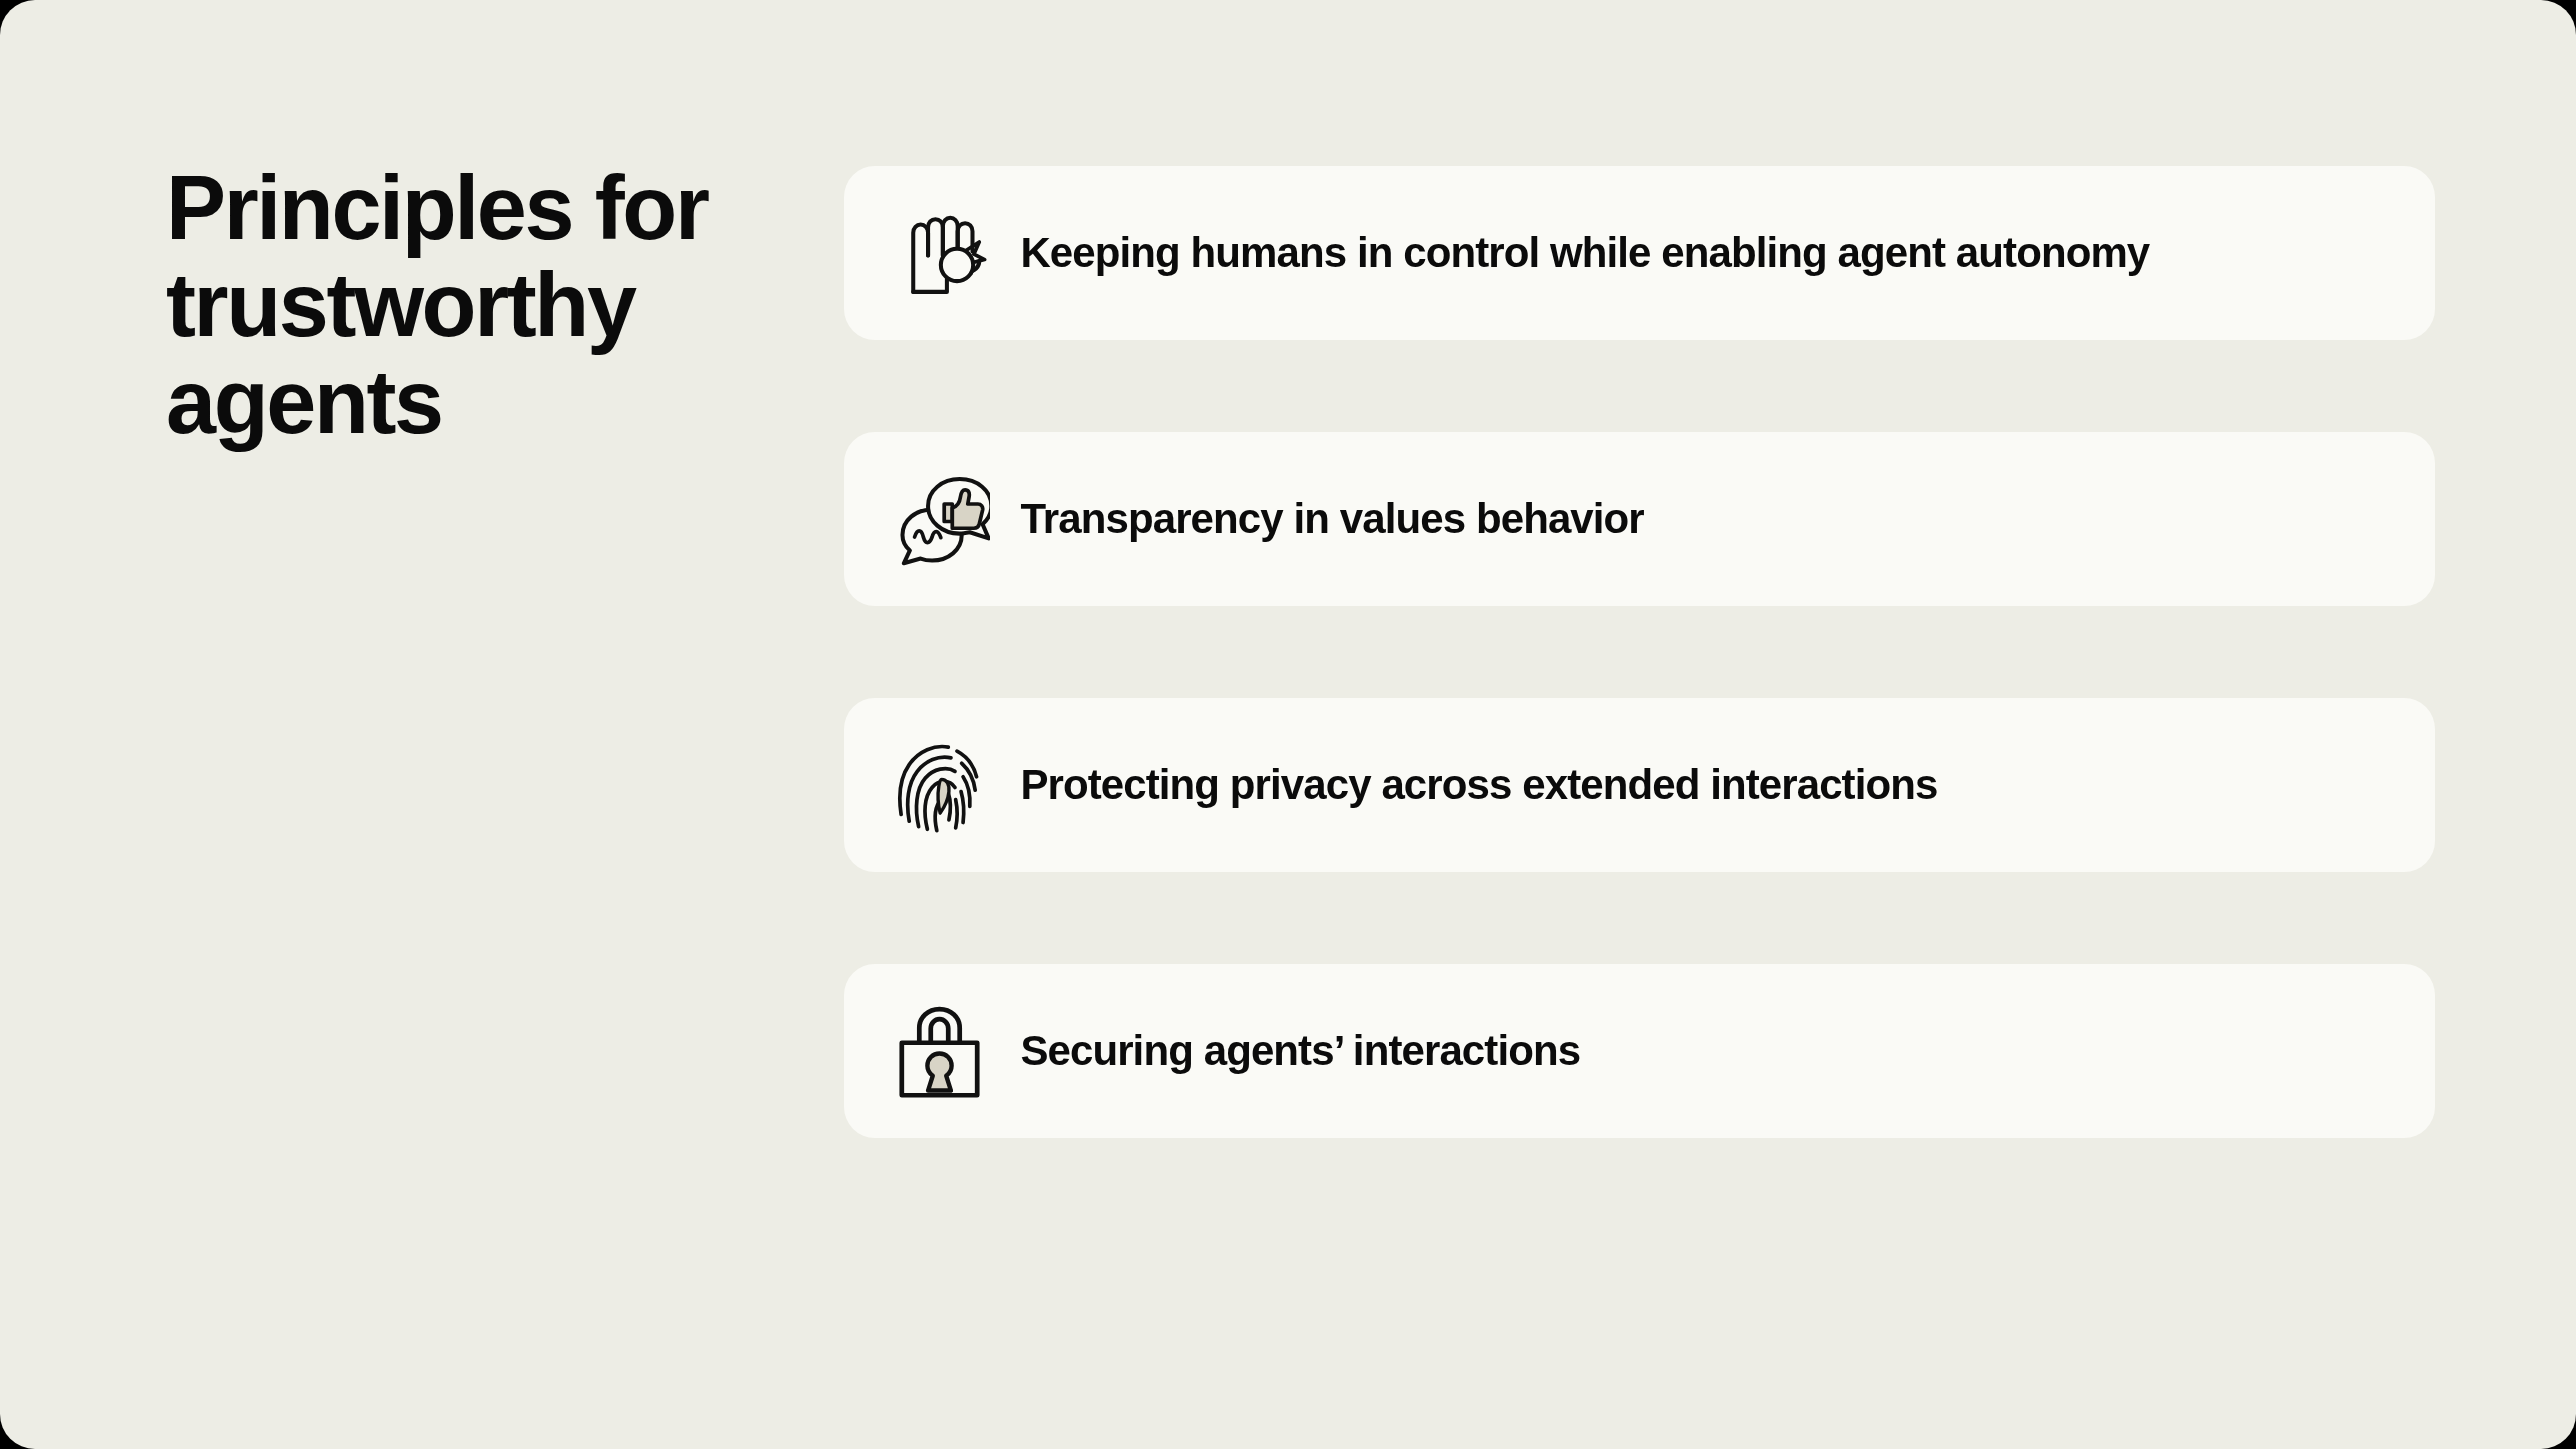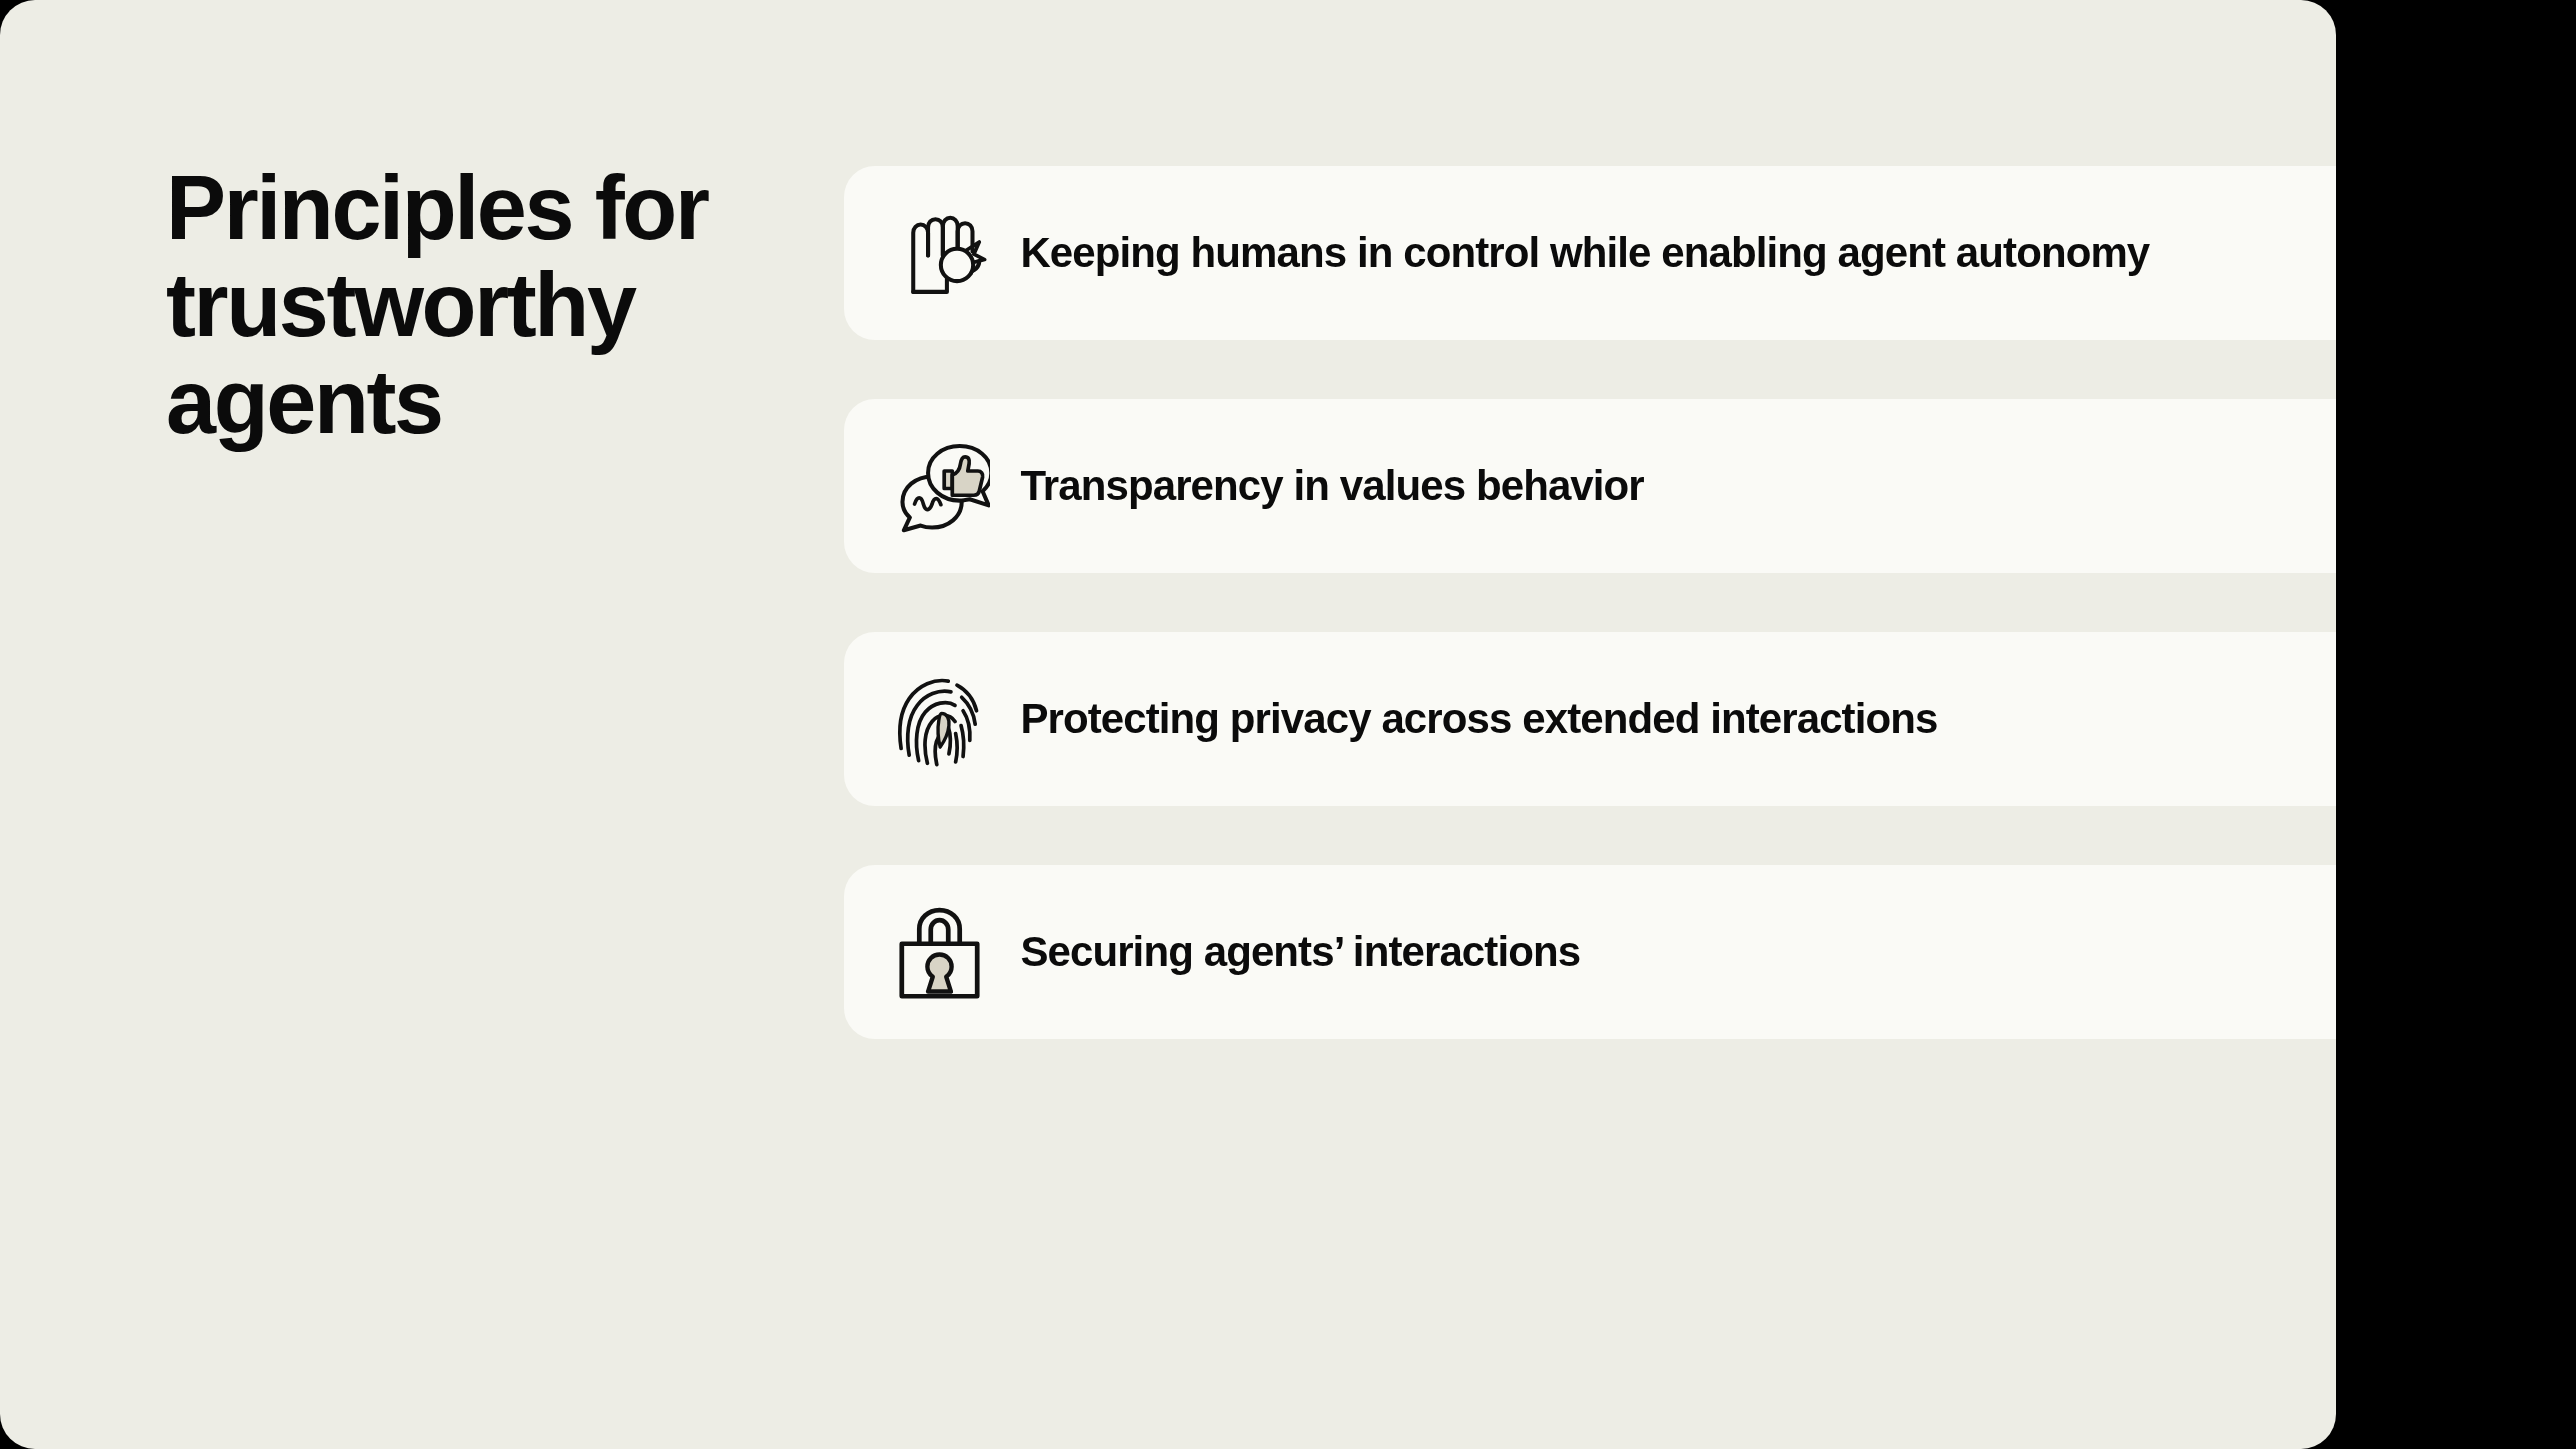--- a/index.html
+++ b/index.html
@@ -11,21 +11,21 @@
     width: 2576px;
     height: 1449px;
     overflow: hidden;
     font-family: "Liberation Sans", sans-serif;
   }
 
   .page {
     position: absolute;
     left: 0;
     top: 0;
-    width: 2336px;
+    width: 2576px;
     height: 1449px;
     background: #EDEDE5;
     border-radius: 35px;
     overflow: hidden;
     box-sizing: border-box;
   }
 
   
   .title-block {
     position: absolute;
@@ -45,21 +45,21 @@
   }
 
   
   .cards {
     position: absolute;
     left: 844px;
     top: 166px;
     width: 1591px;
     display: flex;
     flex-direction: column;
-    gap: 59px;
+    gap: 92px;
     justify-content: space-between;
   }
 
   .card {
     position: relative;
     height: 174px;
     background: #FAFAF6;
     border-radius: 31px;
     display: flex;
     align-items: center;

